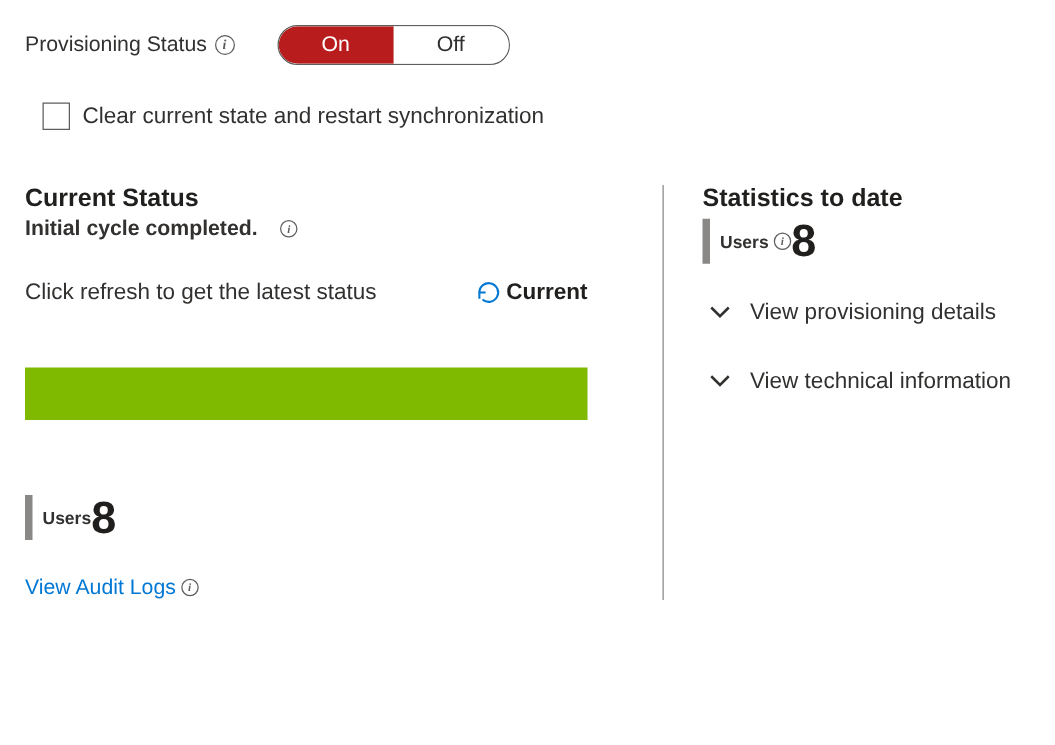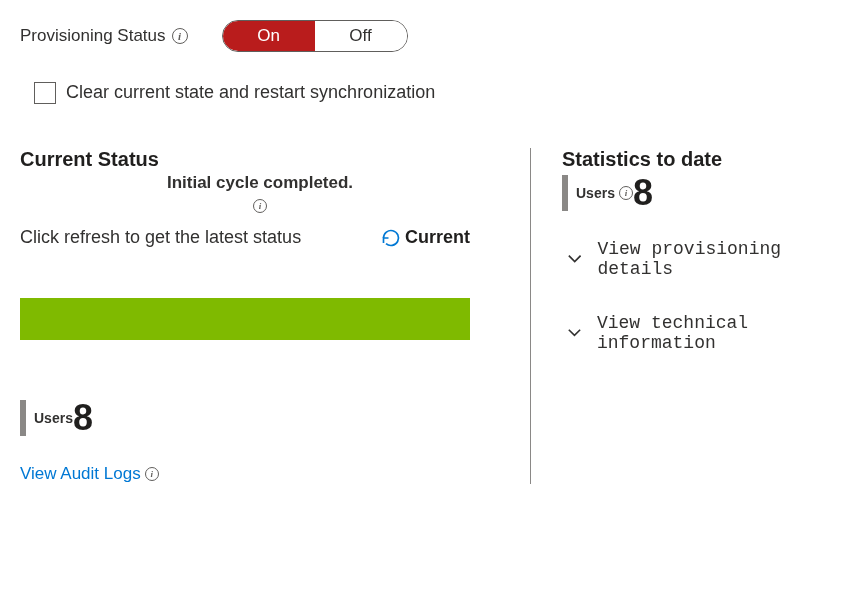--- a/index.html
+++ b/index.html
@@ -103,25 +103,24 @@
     }
     h2 {
       margin: 0 0 2px 0;
       font-size: 20px;
       font-weight: 700;
       color: #201f1e;
     }
     .subhead {
       display: flex;
       align-items: center;
-      gap: 6px;
-      font-size: 17px;
-      font-weight: 700;
-      margin-bottom: 14px;
-      flex-direction: column;
+      gap: 18px;
+      font-size: 17px;
+      font-weight: 700;
+      margin-bottom: 30px;
     }
     .status-line {
       display: flex;
       align-items: center;
       justify-content: space-between;
       width: 450px;
       margin-bottom: 50px;
       text-align: center;
     }
     .status-text {
@@ -181,21 +180,20 @@
     }
     .expander {
       display: flex;
       align-items: center;
       gap: 16px;
       font-size: 18px;
       color: #323130;
       cursor: pointer;
       margin-bottom: 34px;
       margin-left: 6px;
-      font-family: Liberation Mono, monospace;
     }
     .chevron {
       width: 16px;
       height: 10px;
     }
     .bottom-stat {
       margin-top: 60px;
     }
     .audit-link {
       display: flex;

